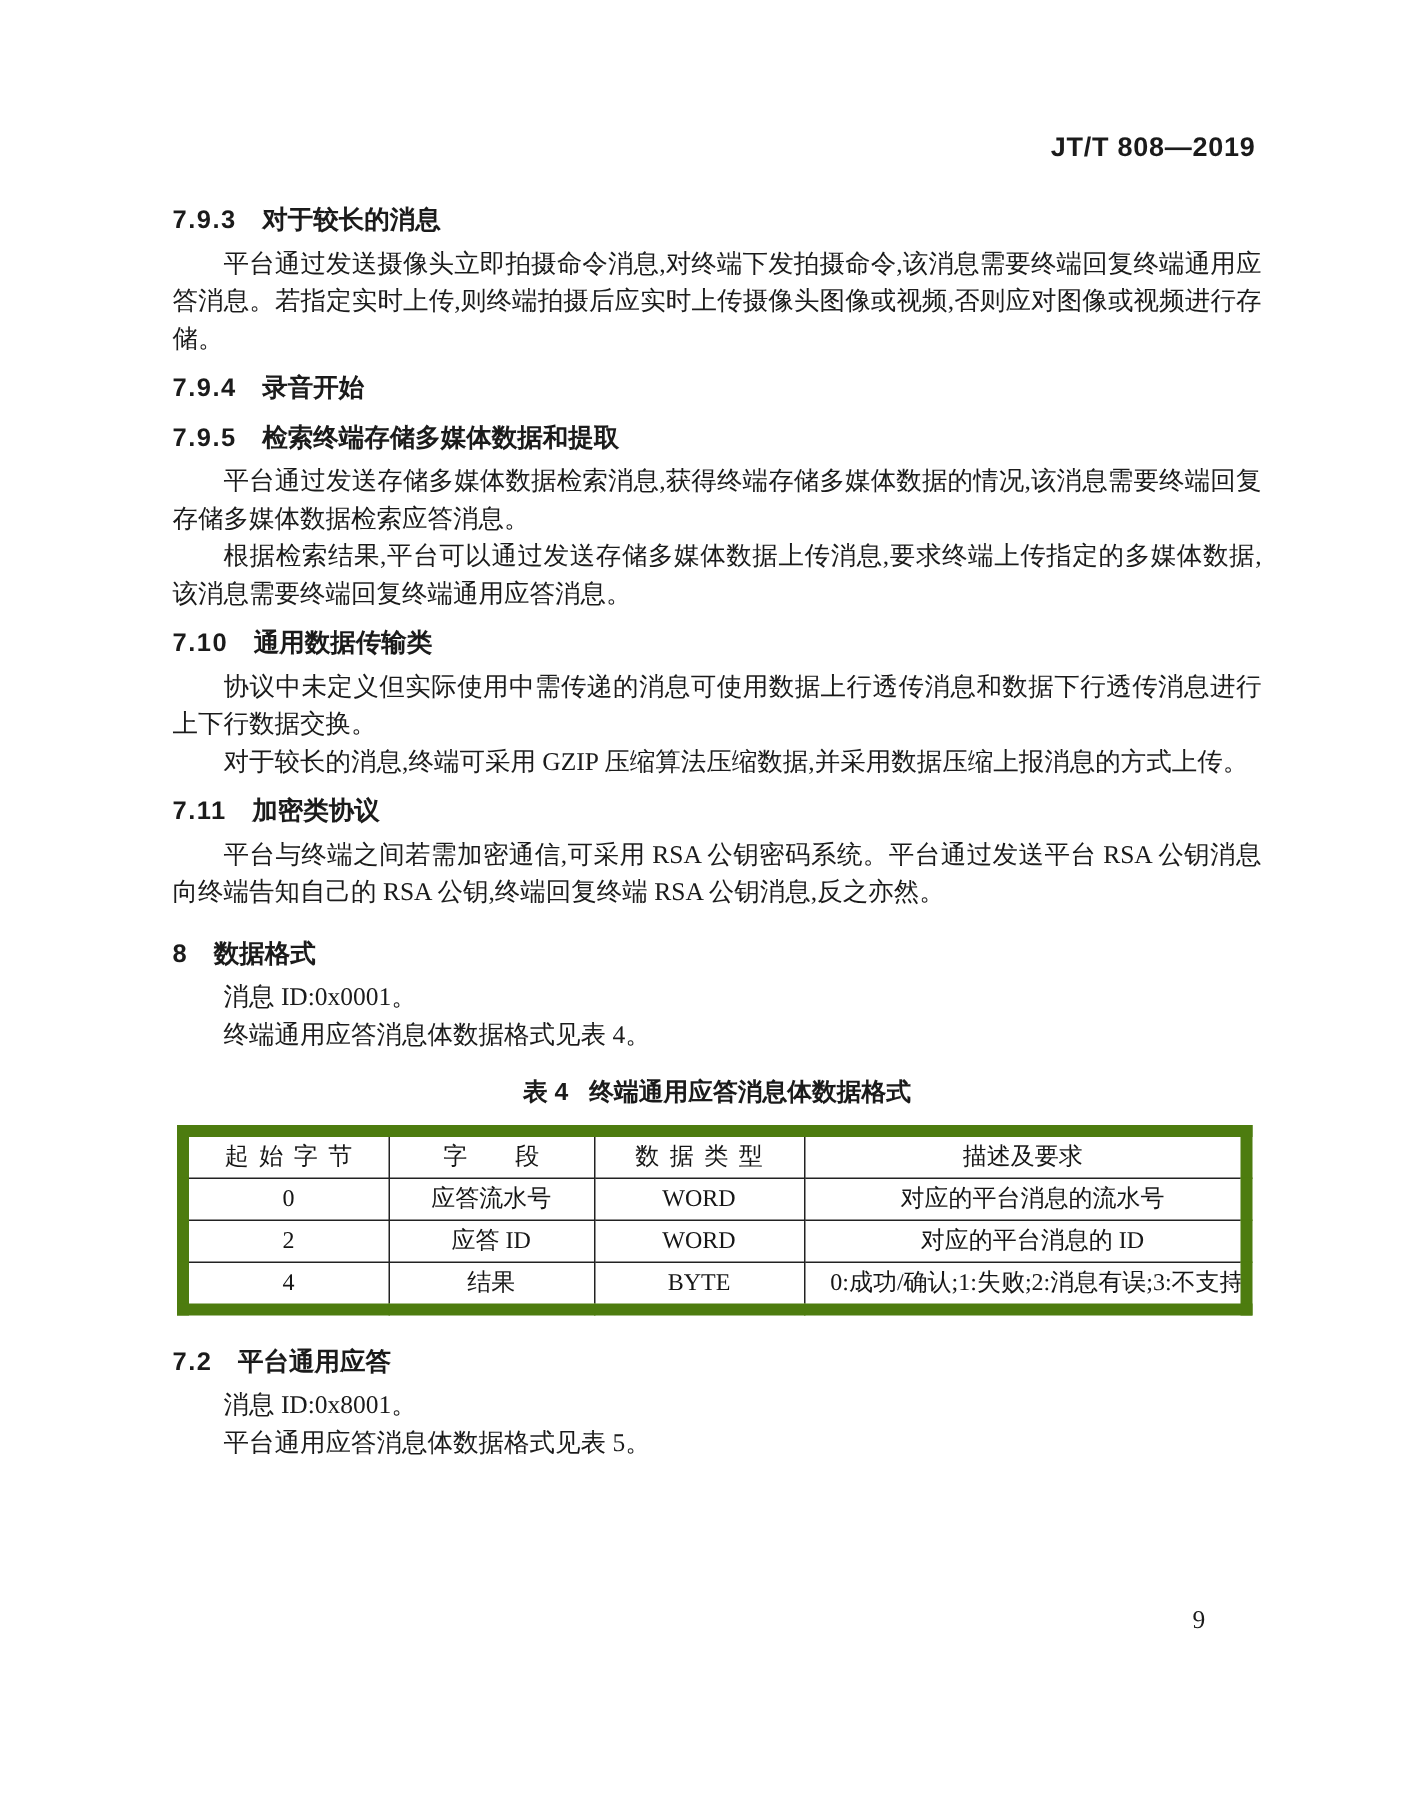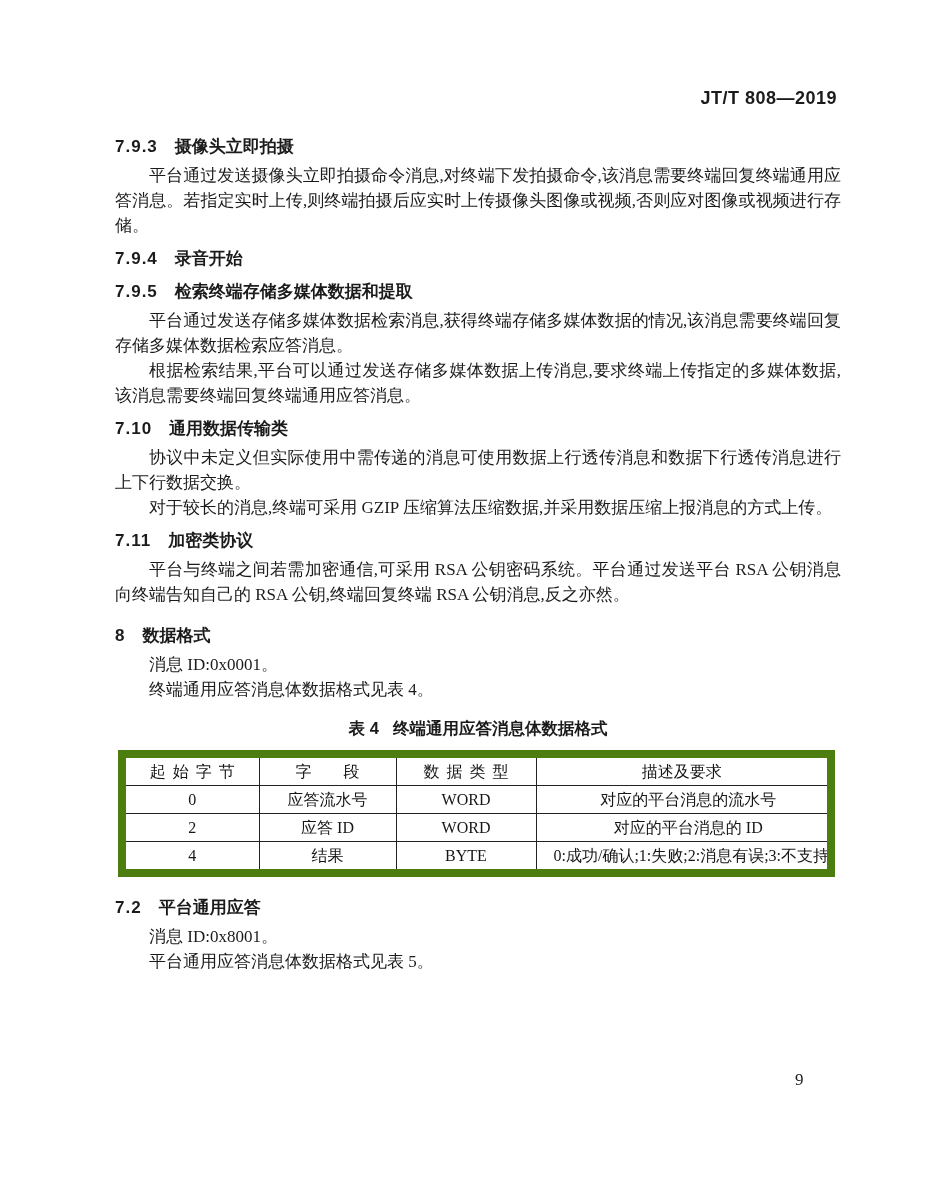--- a/index.html
+++ b/index.html
@@ -66,21 +66,21 @@
 <body>
 
 <div class="page">
 
   <div class="doc-number">JT/T 808—2019</div>
 
   <div class="content">
 
 
     <div class="sec">
-      <span class="num">7.9.3</span><span>摄像头立即拍摄</span>
+      <span class="num">7.9.3</span><span>对于较长的消息</span>
     </div>
     <p class="para">平台通过发送摄像头立即拍摄命令消息,对终端下发拍摄命令,该消息需要终端回复终端通用应答消息。若指定实时上传,则终端拍摄后应实时上传摄像头图像或视频,否则应对图像或视频进行存储。</p>
 
     <div class="sec">
       <span class="num">7.9.4</span><span>录音开始</span>
     </div>
 
     <div class="sec">
       <span class="num">7.9.5</span><span>检索终端存储多媒体数据和提取</span>
     </div>

